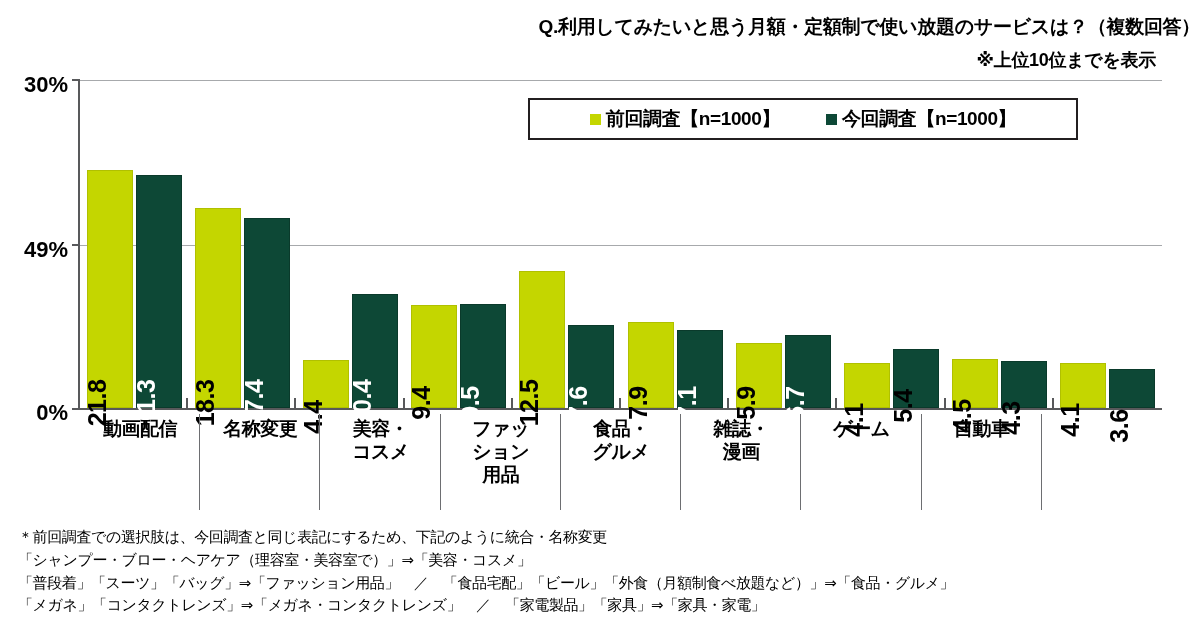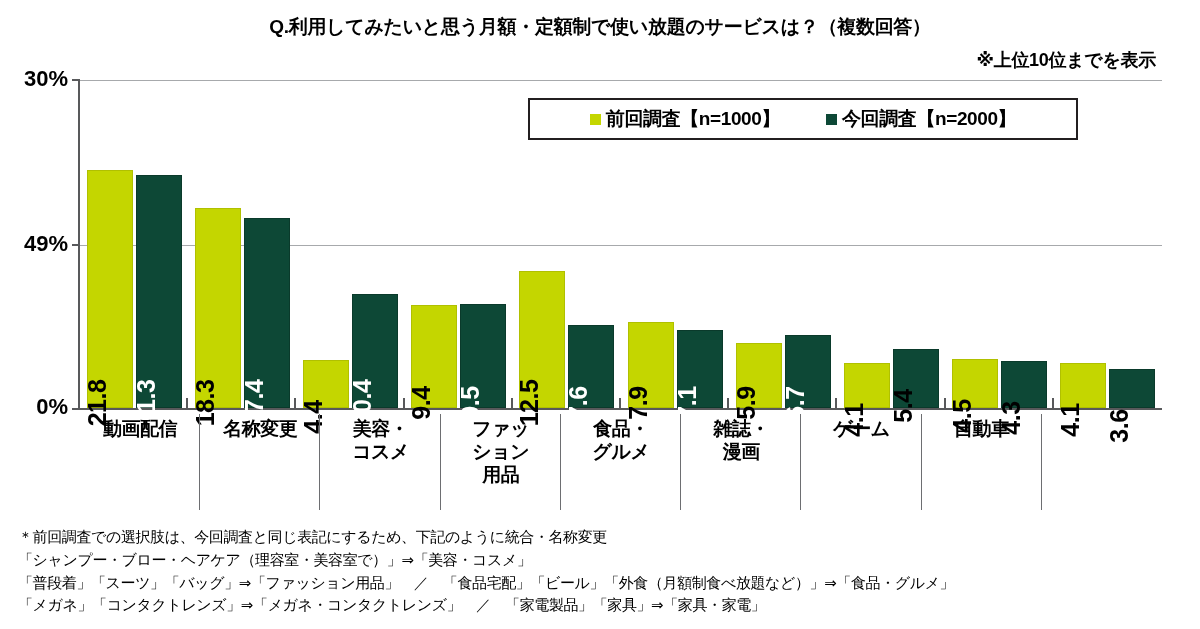--- a/index.html
+++ b/index.html
@@ -18,21 +18,21 @@
     background: #ffffff;
     overflow: hidden;
   }
 
   
   .chart-title {
     position: absolute;
     left: 0;
     top: 14px;
     width: 1200px;
-    text-align: center;
+    text-align: right;
     font-size: 19px;
     font-weight: bold;
     letter-spacing: -0.3px;
     white-space: nowrap;
   }
   .chart-note {
     position: absolute;
     right: 44px;
     top: 48px;
     font-size: 18px;
@@ -74,20 +74,21 @@
   .ytick.t15 { top: 164px; }
   .ytick.t0  { top: 328px; }
 
   .ylabel {
     position: absolute;
     right: 1132px;
     font-size: 22px;
     font-weight: bold;
     text-align: right;
     white-space: nowrap;
+    margin-top: 6px;
   }
   .ylabel.y30 { top: 66px; }
   .ylabel.y15 { top: 231px; }
   .ylabel.y0  { top: 394px; }
 
   
   .legend {
     position: absolute;
     left: 528px;
     top: 98px;
@@ -331,21 +332,21 @@
       </div>
     </div>
 
   <div class="legend">
     <div class="legend-entry">
       <span class="legend-swatch" style="background: rgb(196, 214, 0);"></span>
       <span>前回調査【n=1000】</span>
     </div>
     <div class="legend-entry">
       <span class="legend-swatch" style="background: rgb(13, 72, 54);"></span>
-      <span>今回調査【n=2000】</span>
+      <span>今回調査【n=1000】</span>
     </div>
   </div>
 
   <div class="cats" id="cats">
       <div class="cat"><span>動画配信</span><div class="catsep"></div></div>
       <div class="cat"><span>名称変更</span><div class="catsep"></div></div>
       <div class="cat"><span>美容・<br>コスメ</span><div class="catsep"></div></div>
       <div class="cat"><span>ファッ<br>ション<br>用品</span><div class="catsep"></div></div>
       <div class="cat"><span>食品・<br>グルメ</span><div class="catsep"></div></div>
       <div class="cat"><span>雑誌・<br>漫画</span><div class="catsep"></div></div>

